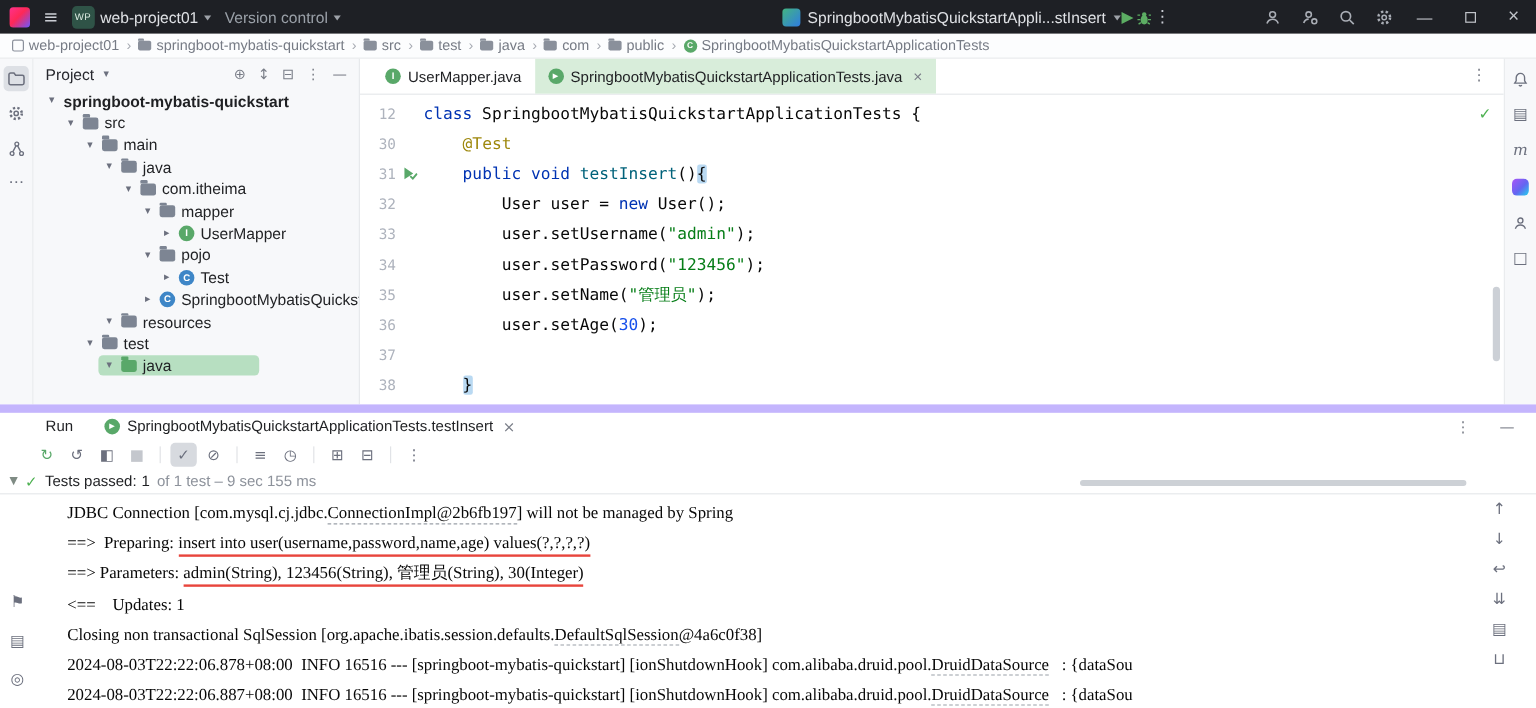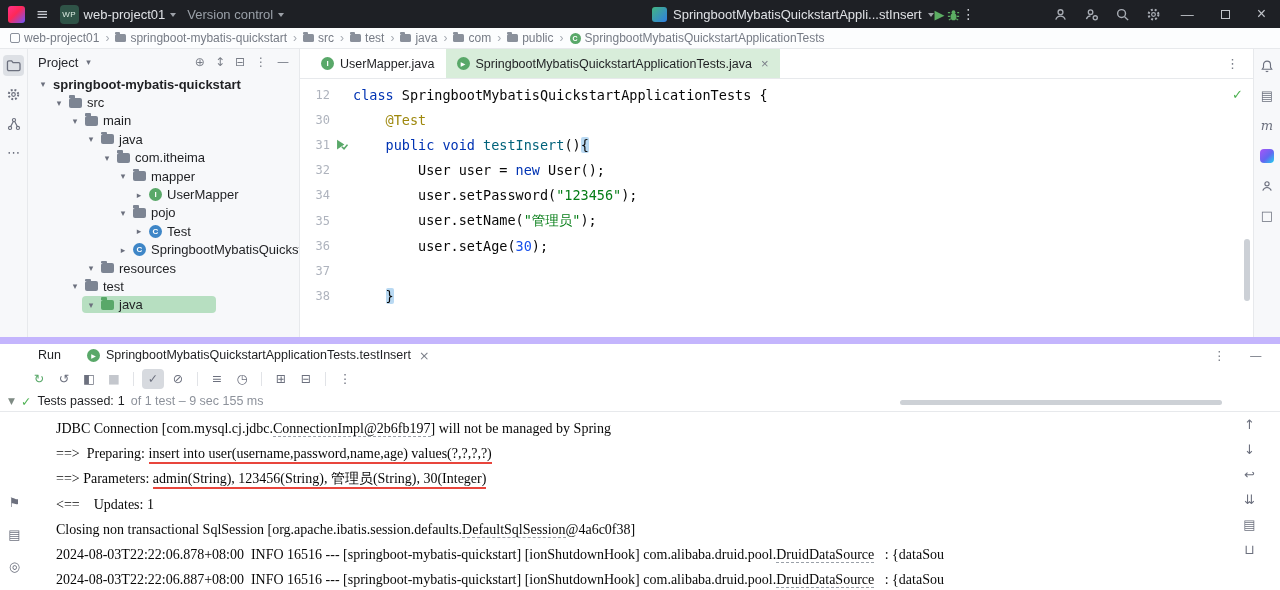--- a/index.html
+++ b/index.html
@@ -409,20 +409,25 @@
               </svg>
             </span>
             <span class="ctext"><span class="tk-p">    </span><span class="tk-kw">public</span><span class="tk-p"> </span><span class="tk-kw">void</span><span class="tk-p"> </span><span class="tk-decl">testInsert</span><span class="tk-p">()</span><span class="tk-hl">{</span></span>
           </div>
           <div class="cline">
             <span class="lnum">32</span>
             <span class="lgut"></span>
             <span class="ctext"><span class="tk-p">        User user = </span><span class="tk-kw">new</span><span class="tk-p"> User();</span></span>
           </div>
           <div class="cline">
+            <span class="lnum">33</span>
+            <span class="lgut"></span>
+            <span class="ctext"><span class="tk-p">        user.setUsername(</span><span class="tk-str">"admin"</span><span class="tk-p">);</span></span>
+          </div>
+          <div class="cline">
             <span class="lnum">34</span>
             <span class="lgut"></span>
             <span class="ctext"><span class="tk-p">        user.setPassword(</span><span class="tk-str">"123456"</span><span class="tk-p">);</span></span>
           </div>
           <div class="cline">
             <span class="lnum">35</span>
             <span class="lgut"></span>
             <span class="ctext"><span class="tk-p">        user.setName(</span><span class="tk-str">"管理员"</span><span class="tk-p">);</span></span>
           </div>
           <div class="cline">

